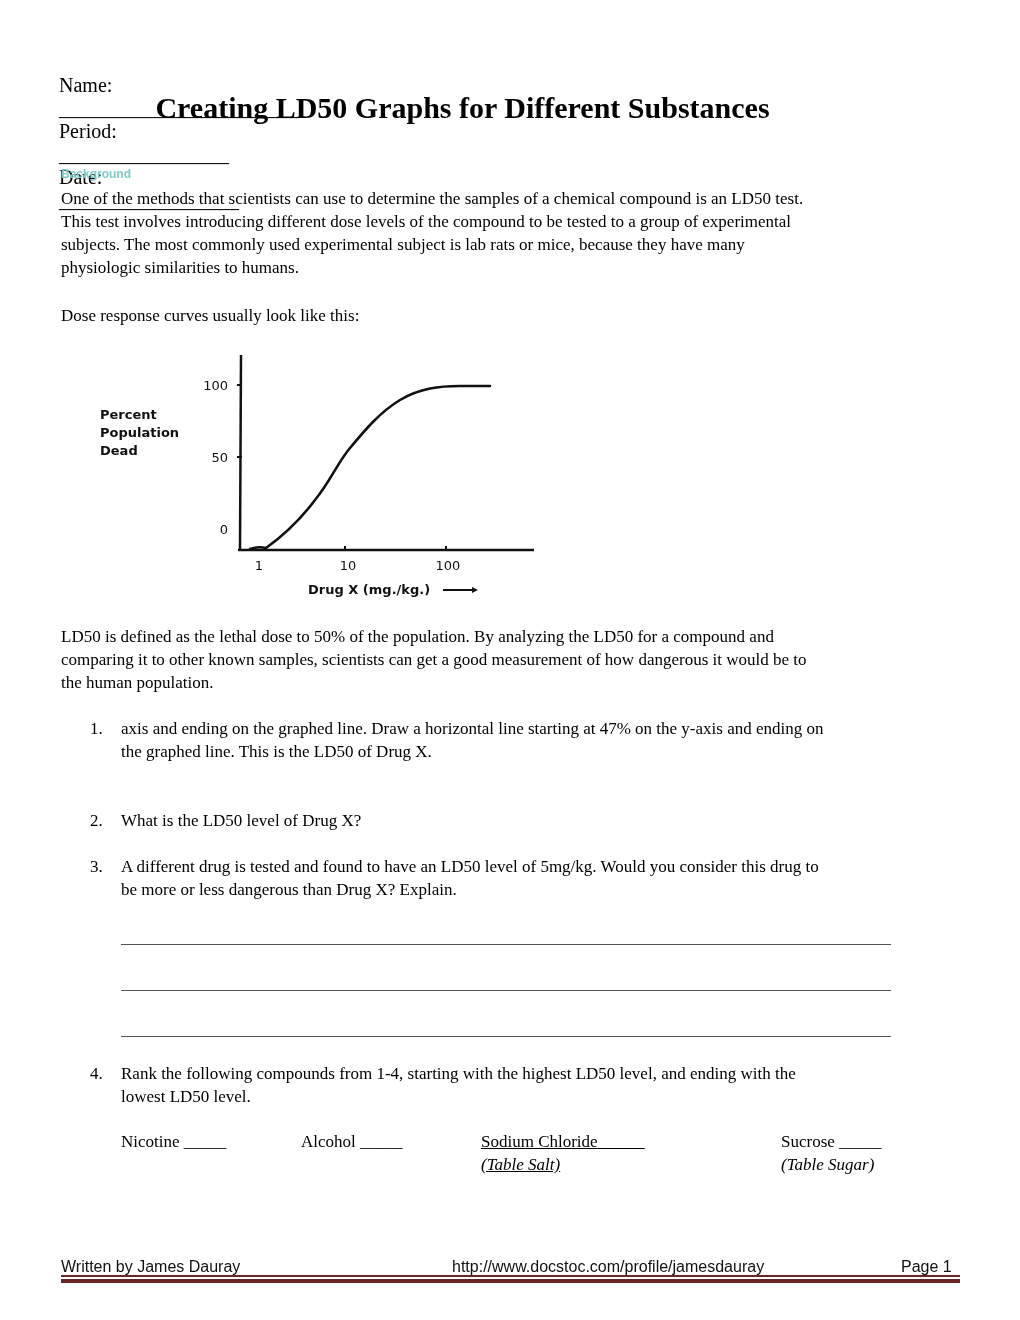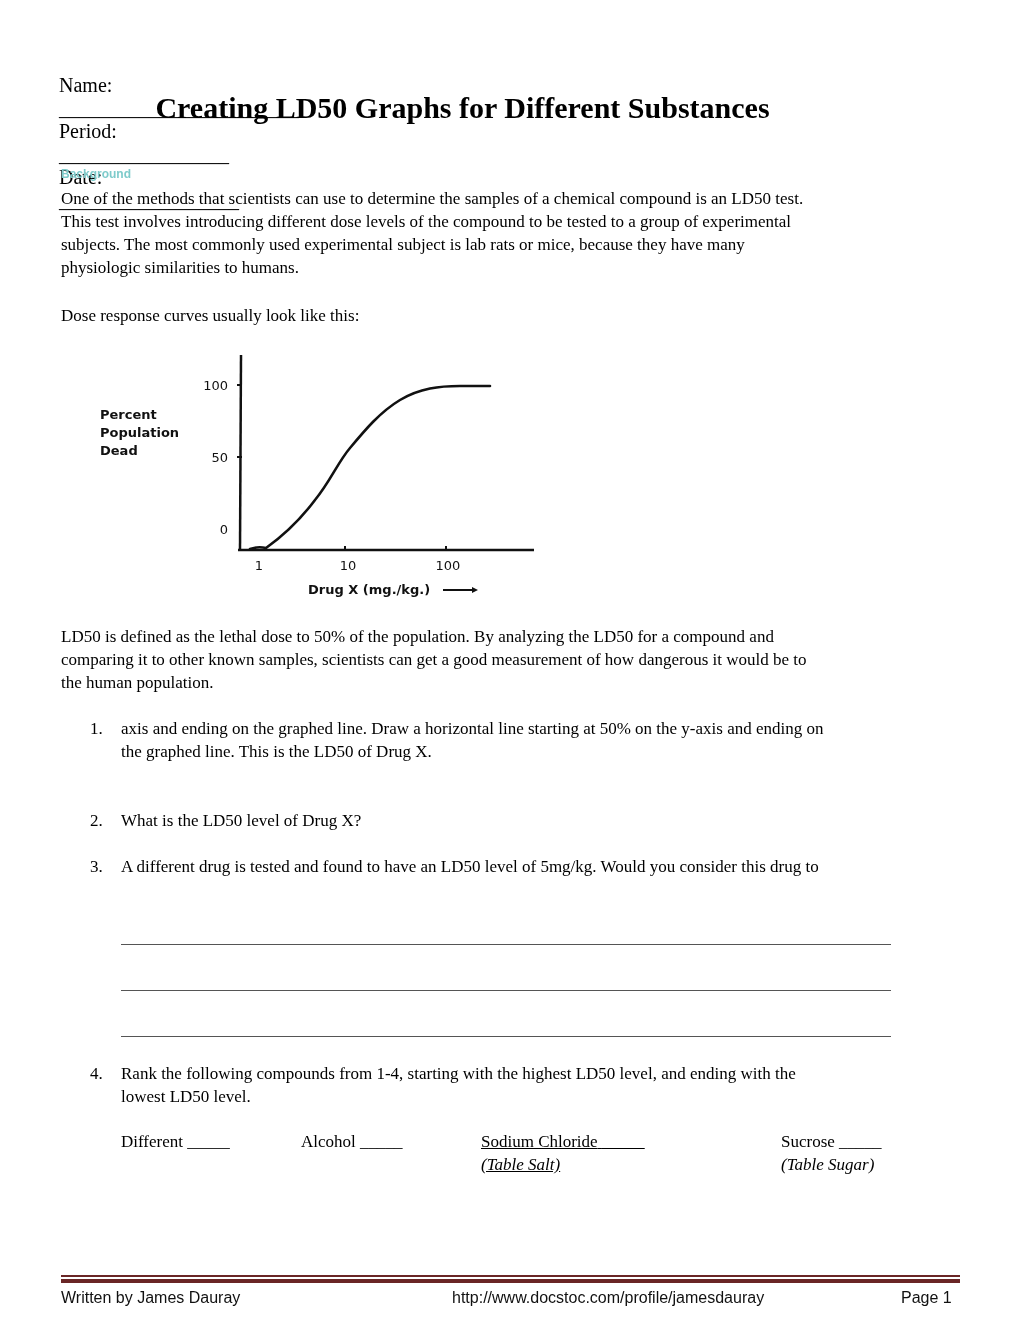--- a/index.html
+++ b/index.html
@@ -15,21 +15,21 @@
   .para { left: 61px; width: 910px; }
   .q { left: 90px; width: 880px; }
   .q .num { position: absolute; left: 0; width: 30px; }
   .q .txt { position: absolute; left: 31px; width: 850px; }
   .answer-line { left: 121px; width: 770px; height: 0; border-top: 1px solid #555; }
   .compound { top: 1130px; }
   .compound .name { white-space: nowrap; }
   .compound .sub { font-style: italic; white-space: nowrap; }
   .footer-rule1 { left: 61px; width: 899px; top: 1275px; height: 2px; background: #6a2626; }
   .footer-rule2 { left: 61px; width: 899px; top: 1279px; height: 4px; background: #6a2626; }
-  .footer { top: 1287px; font-family: "Liberation Sans", sans-serif; font-size: 16px;
+  .footer { top: 1256px; font-family: "Liberation Sans", sans-serif; font-size: 16px;
             line-height: 22px; color: #111; white-space: nowrap; }
   .chart-text { font-family: "DejaVu Sans", sans-serif; font-size: 13px; fill: #111; }
   .chart-text-bold { font-family: "DejaVu Sans", sans-serif; font-size: 13px; font-weight: bold; fill: #111; }
 </style>
 </head>
 <body>
 
 <div class="abs serif header-line">
   <span>Name:</span>
   <span>________________________</span>
@@ -86,54 +86,55 @@
 
 <div class="abs serif para" style="top:625px;">
   <div>LD50 is defined as the lethal dose to 50% of the population.  By analyzing the LD50 for a compound and</div>
   <div>comparing it to other known samples, scientists can get a good measurement of how dangerous it would be to</div>
   <div>the human population.</div>
 </div>
 
 <div class="abs serif q" style="top:717px; height:70px;">
   <span class="num">1.</span>
   <div class="txt">
-    <div>axis and ending on the graphed line.  Draw a horizontal line starting at 50% on the y-axis and ending on</div>
+    <div>axis and ending on the graphed line.  Draw a horizontal line starting at 47% on the y-axis and ending on</div>
     <div>the graphed line.  This is the LD50 of Drug X.</div>
   </div>
 </div>
 
 <div class="abs serif q" style="top:809px; height:24px;">
   <span class="num">2.</span>
   <div class="txt">
     <div>What is the LD50 level of Drug X?</div>
   </div>
 </div>
 
 <div class="abs serif q" style="top:855px; height:48px;">
   <span class="num">3.</span>
   <div class="txt">
     <div>A different drug is tested and found to have an LD50 level of 5mg/kg. Would you consider this drug to</div>
+    <div>be more or less dangerous than Drug X?  Explain.</div>
   </div>
 </div>
 
 <div class="abs answer-line" style="top:944px;"></div>
 <div class="abs answer-line" style="top:990px;"></div>
 <div class="abs answer-line" style="top:1036px;"></div>
 
 <div class="abs serif q" style="top:1062px; height:48px;">
   <span class="num">4.</span>
   <div class="txt">
     <div>Rank the following compounds from 1-4, starting with the highest LD50 level, and ending with the</div>
     <div>lowest LD50 level.</div>
   </div>
 </div>
 
 <div class="abs serif compound" style="left:121px;">
   <div class="name">
-    <span>Different</span>
+    <span>Nicotine</span>
     <span>_____</span>
   </div>
 </div>
 
 <div class="abs serif compound" style="left:301px;">
   <div class="name">
     <span>Alcohol</span>
     <span>_____</span>
   </div>
 </div>

